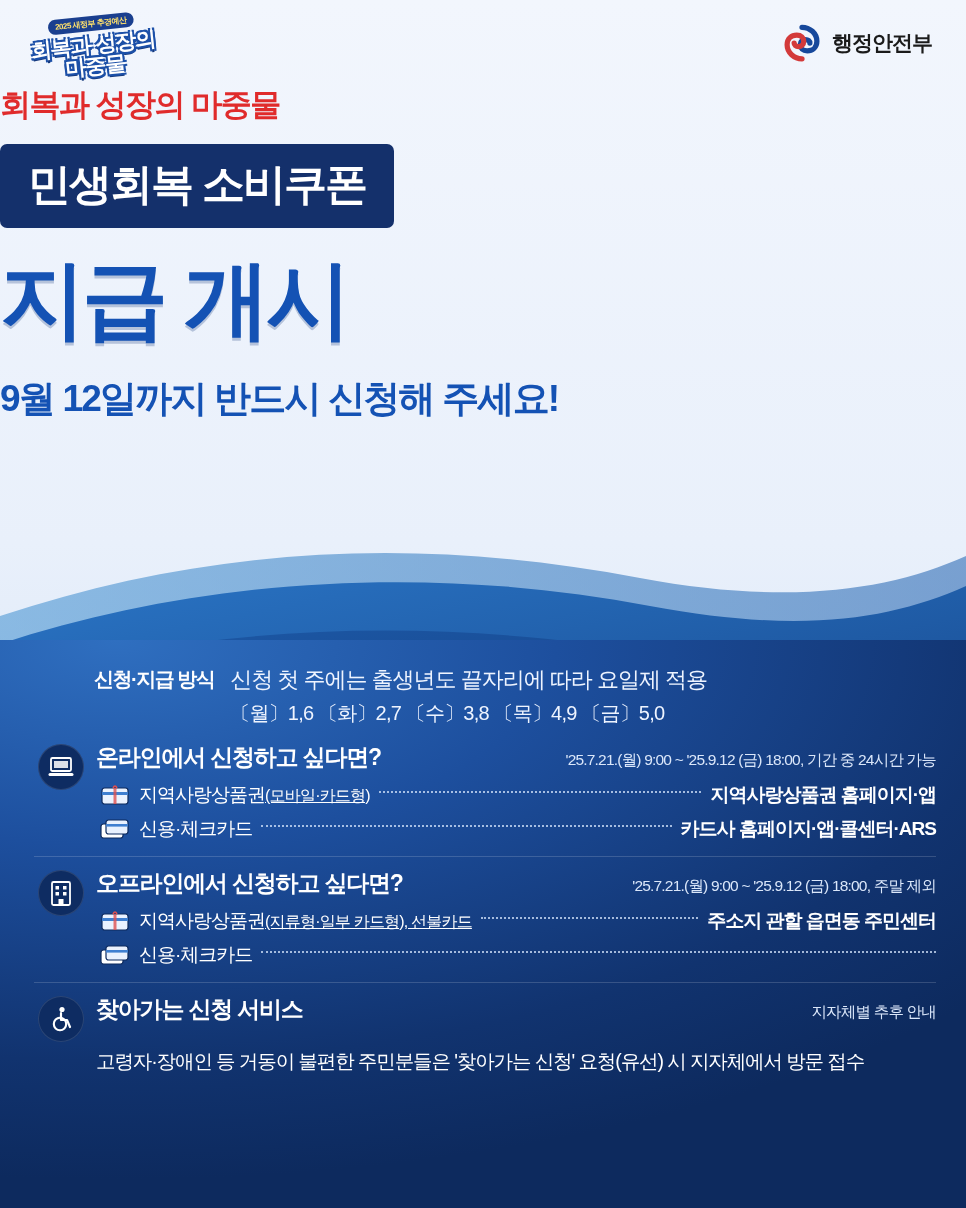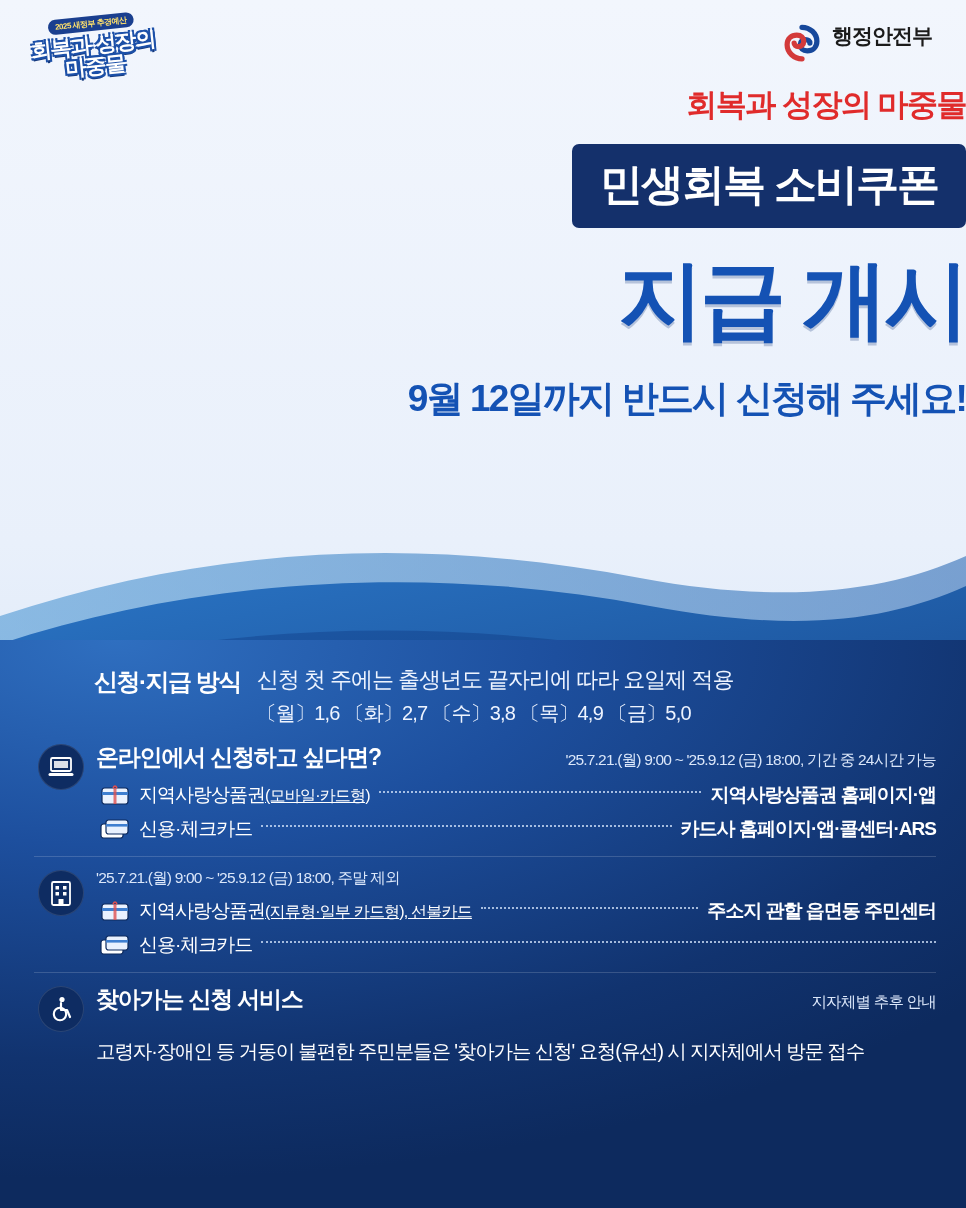--- a/index.html
+++ b/index.html
@@ -58,34 +58,34 @@
       0 3px 0 #15387a;
     letter-spacing: -1px;
   }
   .badge-logo .badge-main span { display: block; }
 
   .gov-logo {
     position: absolute;
     right: 34px;
     top: 22px;
     display: flex;
-    align-items: flex-start;
+    align-items: center;
     gap: 9px;
   }
   .gov-mark { width: 42px; height: 42px; }
   .gov-name {
     font-size: 21px;
     font-weight: bold;
     color: #1b1b1b;
     letter-spacing: -1px;
   }
 
   .headline {
     padding-top: 84px;
-    text-align: right;
+    text-align: left;
   }
   .kicker {
     font-size: 31px;
     font-weight: bold;
     color: #e02b2b;
     letter-spacing: -1.5px;
   }
   .title-pill {
     display: inline-block;
     margin-top: 18px;
@@ -144,21 +144,21 @@
     z-index: -1;
   }
 
   .method-head {
     display: flex;
     align-items: flex-start;
     gap: 16px;
     padding: 24px 0 0 64px;
   }
   .method-title {
-    font-size: 24px;
+    font-size: 20px;
     font-weight: bold;
     letter-spacing: -1.5px;
     color: #ffffff;
     white-space: nowrap;
     padding-top: 2px;
   }
   .method-desc {
     font-size: 22px;
     letter-spacing: -1px;
     color: #eef4ff;
@@ -377,20 +377,21 @@
           <svg width="22" height="26" viewBox="0 0 22 26">
             <rect x="2" y="2" width="18" height="23" rx="1.5" fill="none" stroke="#ffffff" stroke-width="1.8"></rect>
             <rect x="5.5" y="6" width="3.5" height="3.5" fill="#ffffff"></rect>
             <rect x="13" y="6" width="3.5" height="3.5" fill="#ffffff"></rect>
             <rect x="5.5" y="12" width="3.5" height="3.5" fill="#ffffff"></rect>
             <rect x="13" y="12" width="3.5" height="3.5" fill="#ffffff"></rect>
             <rect x="8.5" y="19" width="5" height="6" fill="#ffffff"></rect>
           </svg>
         </div>
         <div class="row-main">
+          <div class="label">오프라인에서 신청하고 싶다면?</div>
           <div class="note">'25.7.21.(월) 9:00 ~ '25.9.12 (금) 18:00, 주말 제외</div>
         </div>
 
         <div class="sub-row">
           <svg class="s-icon" viewBox="0 0 30 22">
             <rect x="2" y="4" width="26" height="16" rx="2.5" fill="#eaf2ff" stroke="#0d2a5e" stroke-width="1.2"></rect>
             <rect x="2" y="8" width="26" height="3" fill="#3f7fd0"></rect>
             <path d="M13 4 q2-4 4 0" fill="none" stroke="#e05050" stroke-width="1.6"></path>
             <rect x="13.5" y="4" width="3" height="16" fill="#e05050" opacity="0.8"></rect>
           </svg>

